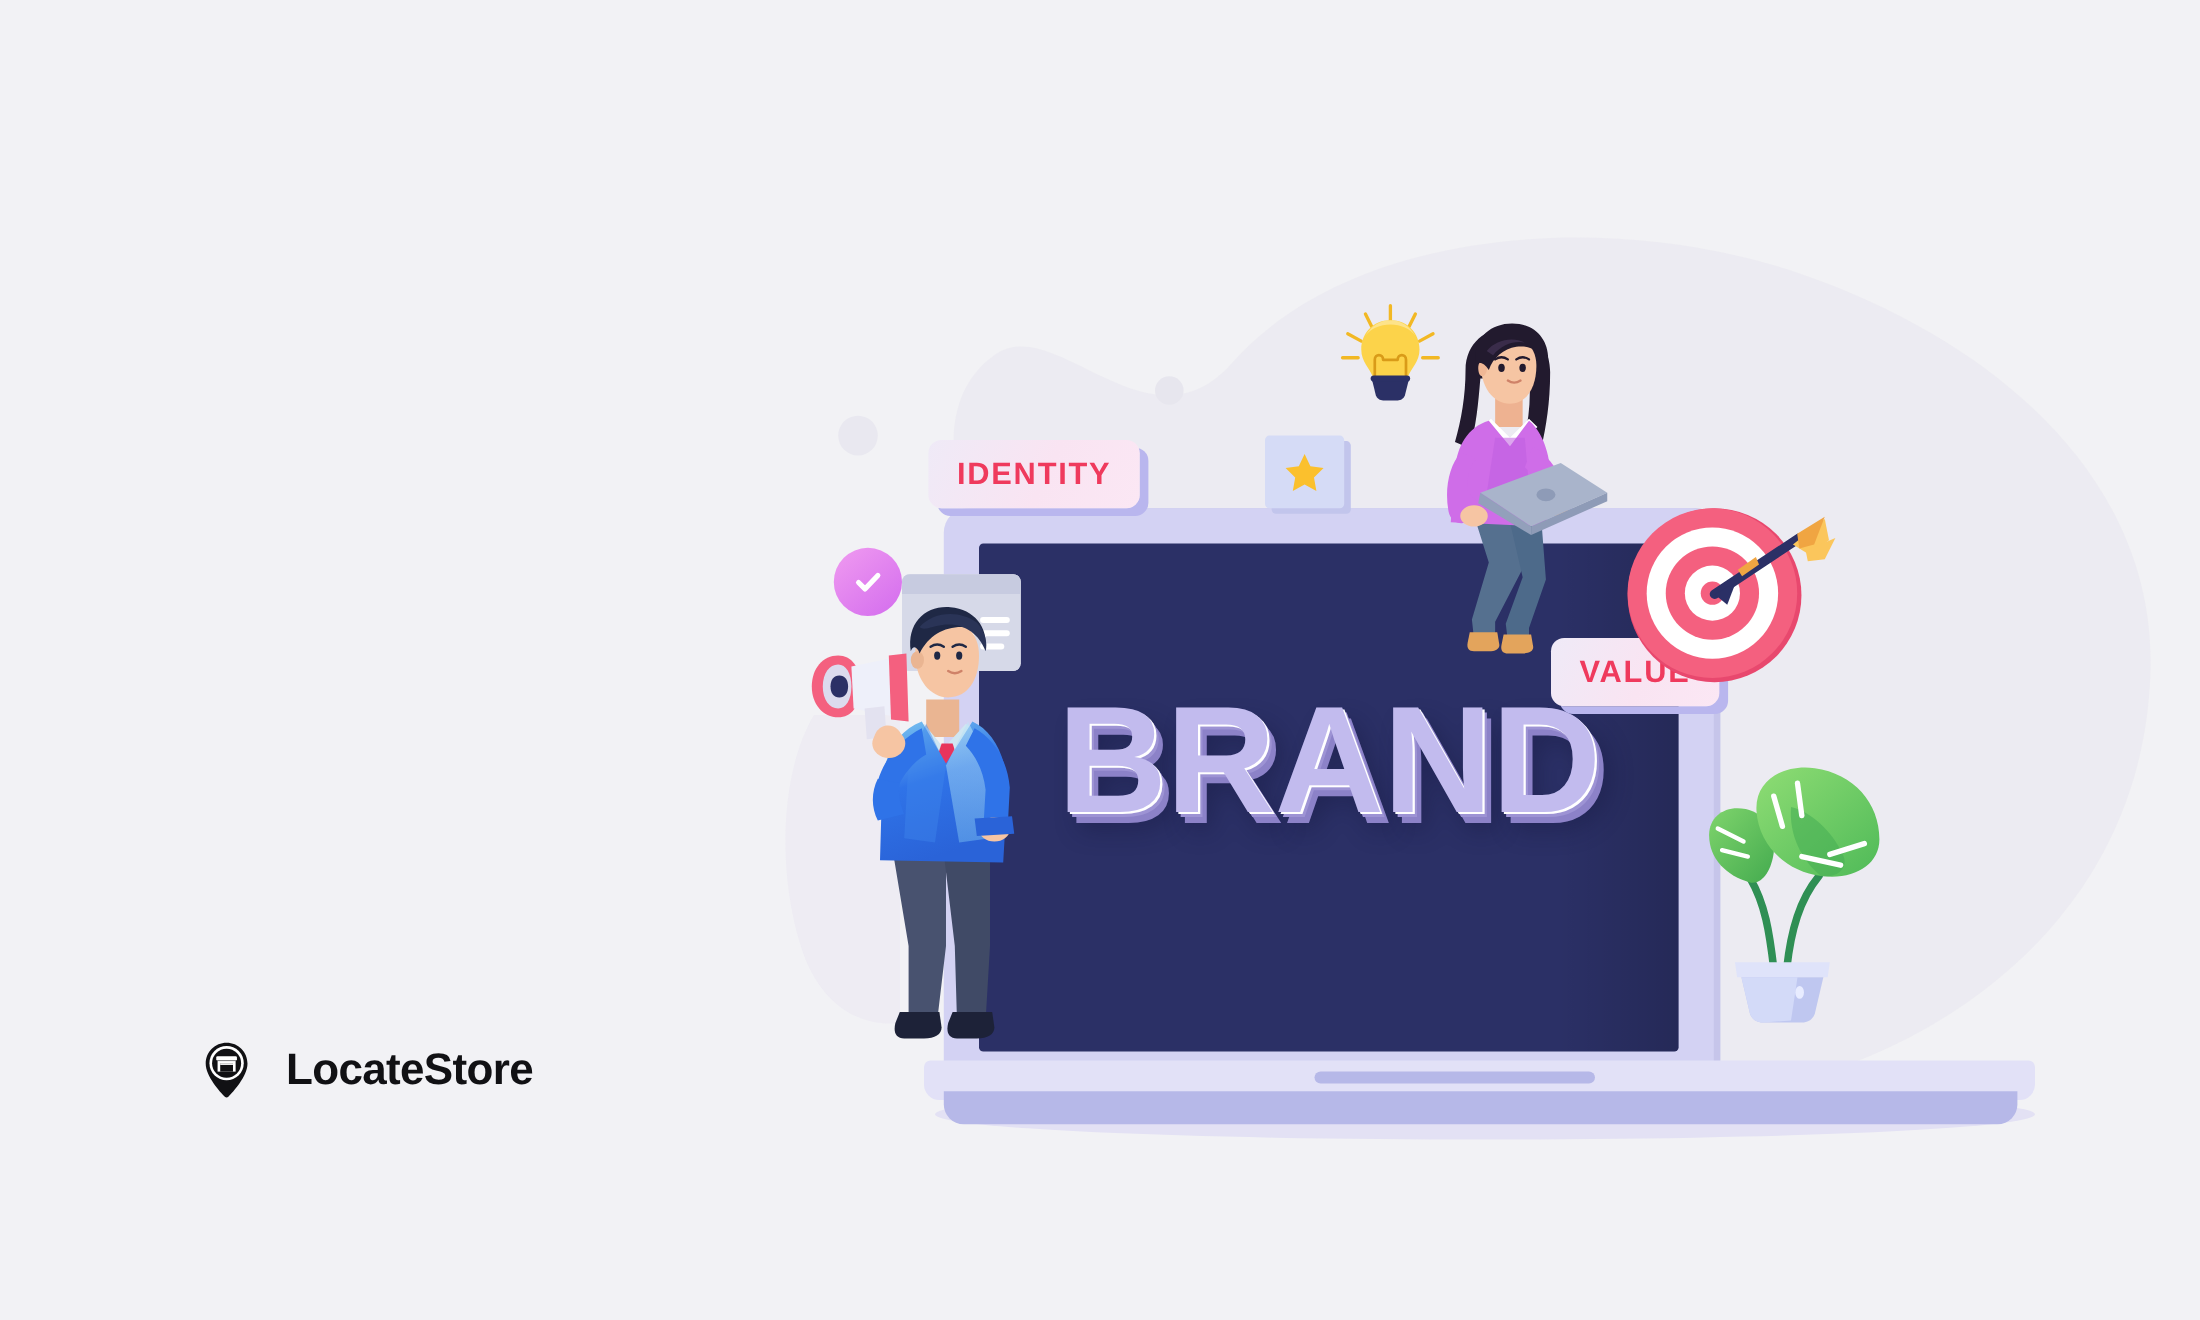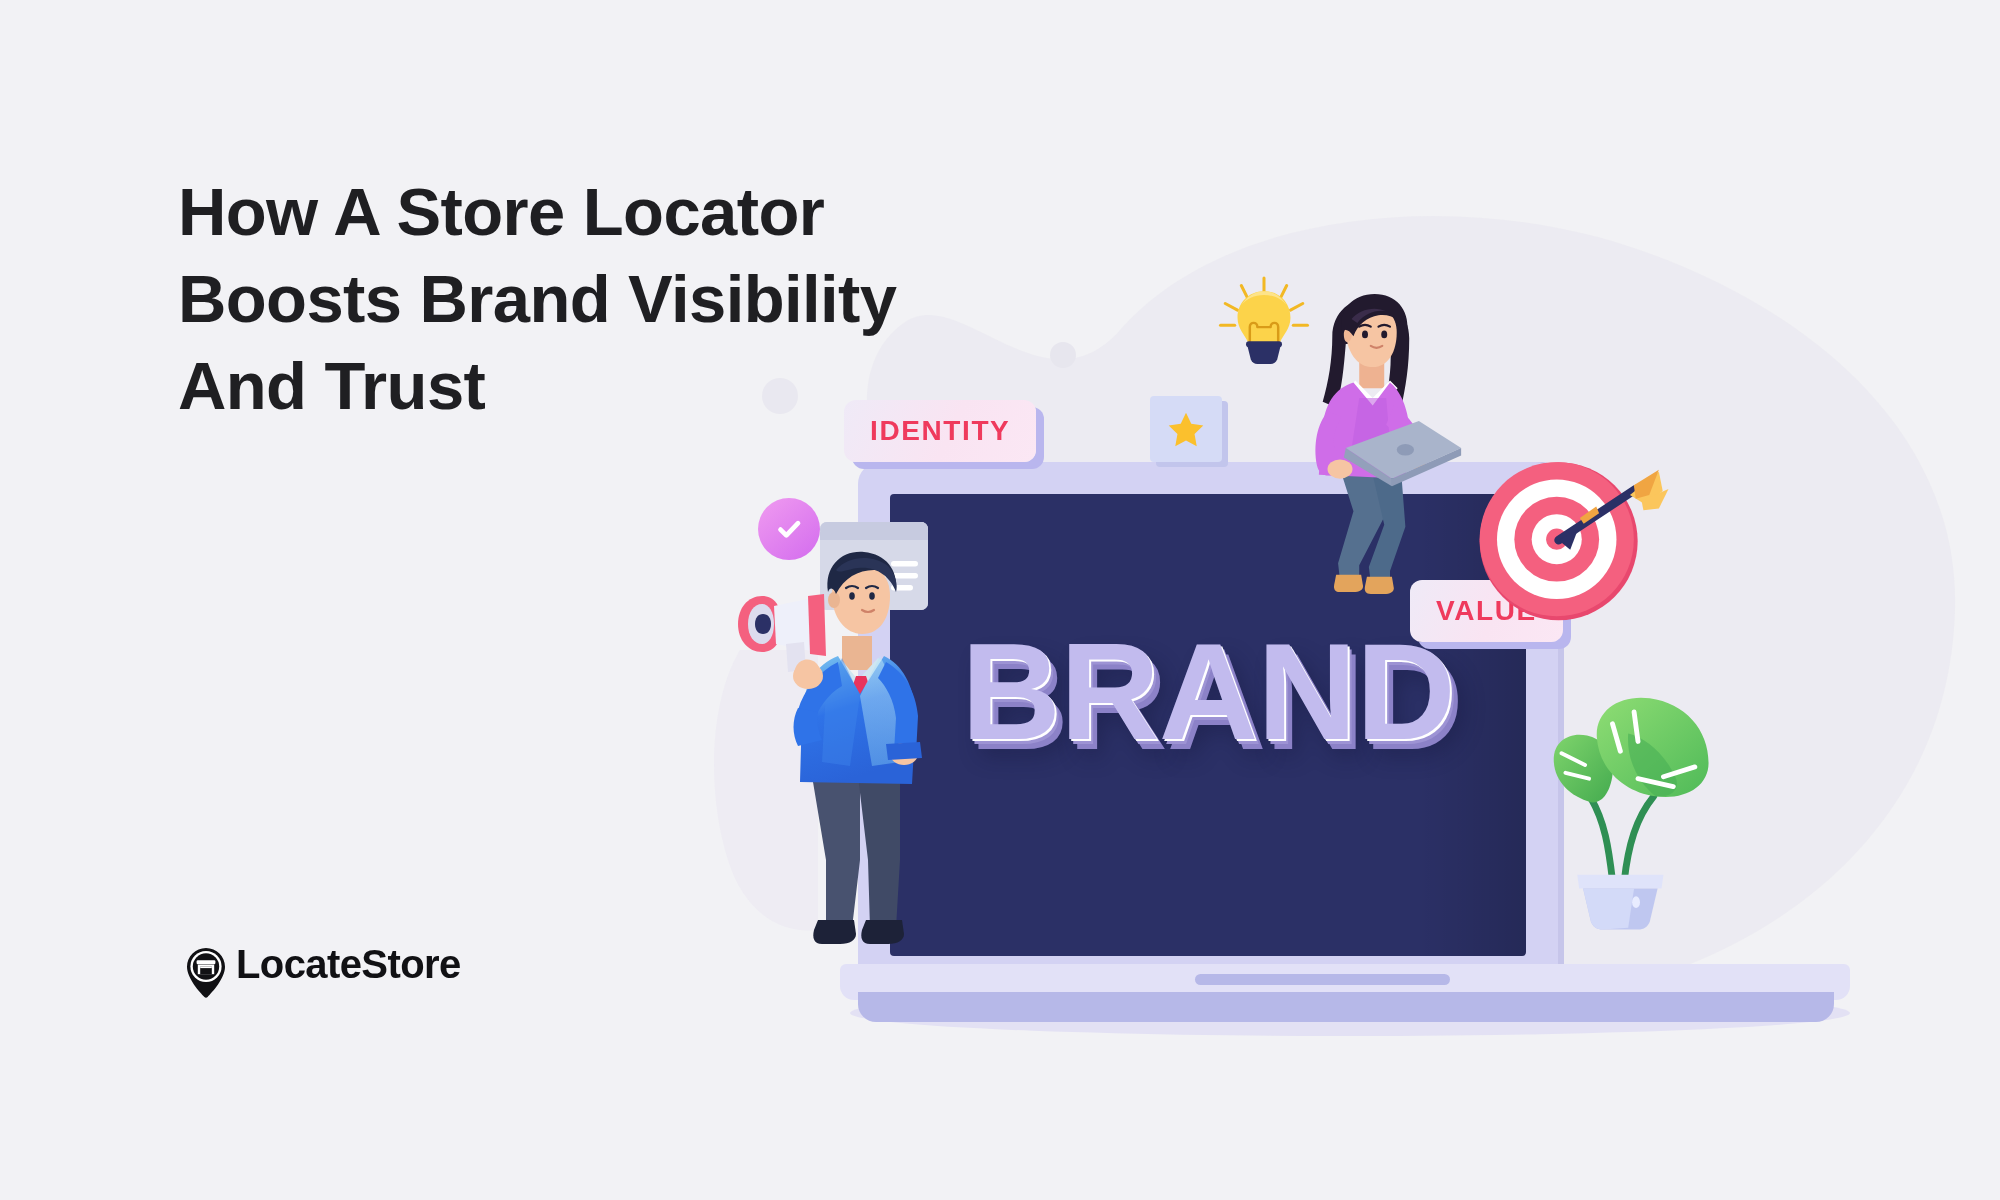--- a/index.html
+++ b/index.html
@@ -38,21 +38,22 @@
     color: #1f1f22;
   }
   .headline .ln { display: block; white-space: pre; }
 
   
   .logo {
     position: absolute;
     left: 178px;
     top: 944px;
     display: flex;
-    gap: 2px;
+    align-items: center;
+    gap: 26px;
   }
   .logo-mark { width: 56px; height: 56px; display: block; }
   .logo-text {
     font-size: 40px;
     font-weight: 700;
     color: #111114;
     letter-spacing: -0.6px;
     line-height: 1;
   }
 
@@ -199,25 +200,20 @@
 
 <div id="stage">
 
   <svg class="bg-blob" viewBox="0 0 2000 1200" aria-hidden="true">
     <path d="M1120 330 C1230 205, 1470 190, 1640 250 C1820 313, 1960 440, 1955 610
              C1950 790, 1830 905, 1700 960 C1560 1020, 1380 1015, 1230 965
              C1090 918, 980 835, 930 720 C892 632, 905 540, 880 470
              C858 408, 862 352, 905 322 C960 284, 1045 415, 1120 330 Z" fill="#eceaf1" opacity="0.92"></path>
   </svg>
 
-  <div class="headline">
-    <span class="ln">How A Store Locator</span>
-    <span class="ln">Boosts Brand Visibility</span>
-    <span class="ln">And Trust</span>
-  </div>
 
   <div class="logo">
     <svg class="logo-mark" viewBox="0 0 56 56" aria-hidden="true">
       <path d="M28 4 C17.5 4 9 12.4 9 22.8 C9 34.5 22.2 48.8 26.4 53 C27.3 53.9 28.7 53.9 29.6 53 C33.8 48.8 47 34.5 47 22.8 C47 12.4 38.5 4 28 4 Z" fill="#111114"></path>
       <circle cx="28" cy="22.5" r="15.6" fill="#ffffff"></circle>
       <circle cx="28" cy="22.5" r="13.2" fill="#111114"></circle>
       <rect x="18.6" y="16.2" width="18.8" height="4.0" rx="1.2" fill="#ffffff"></rect>
       <rect x="19.8" y="20.6" width="16.4" height="9.6" fill="#ffffff"></rect>
       <rect x="22.2" y="22.6" width="11.6" height="7.6" fill="#111114"></rect>
       <rect x="22.2" y="22.6" width="11.6" height="1.5" fill="#ffffff"></rect>

